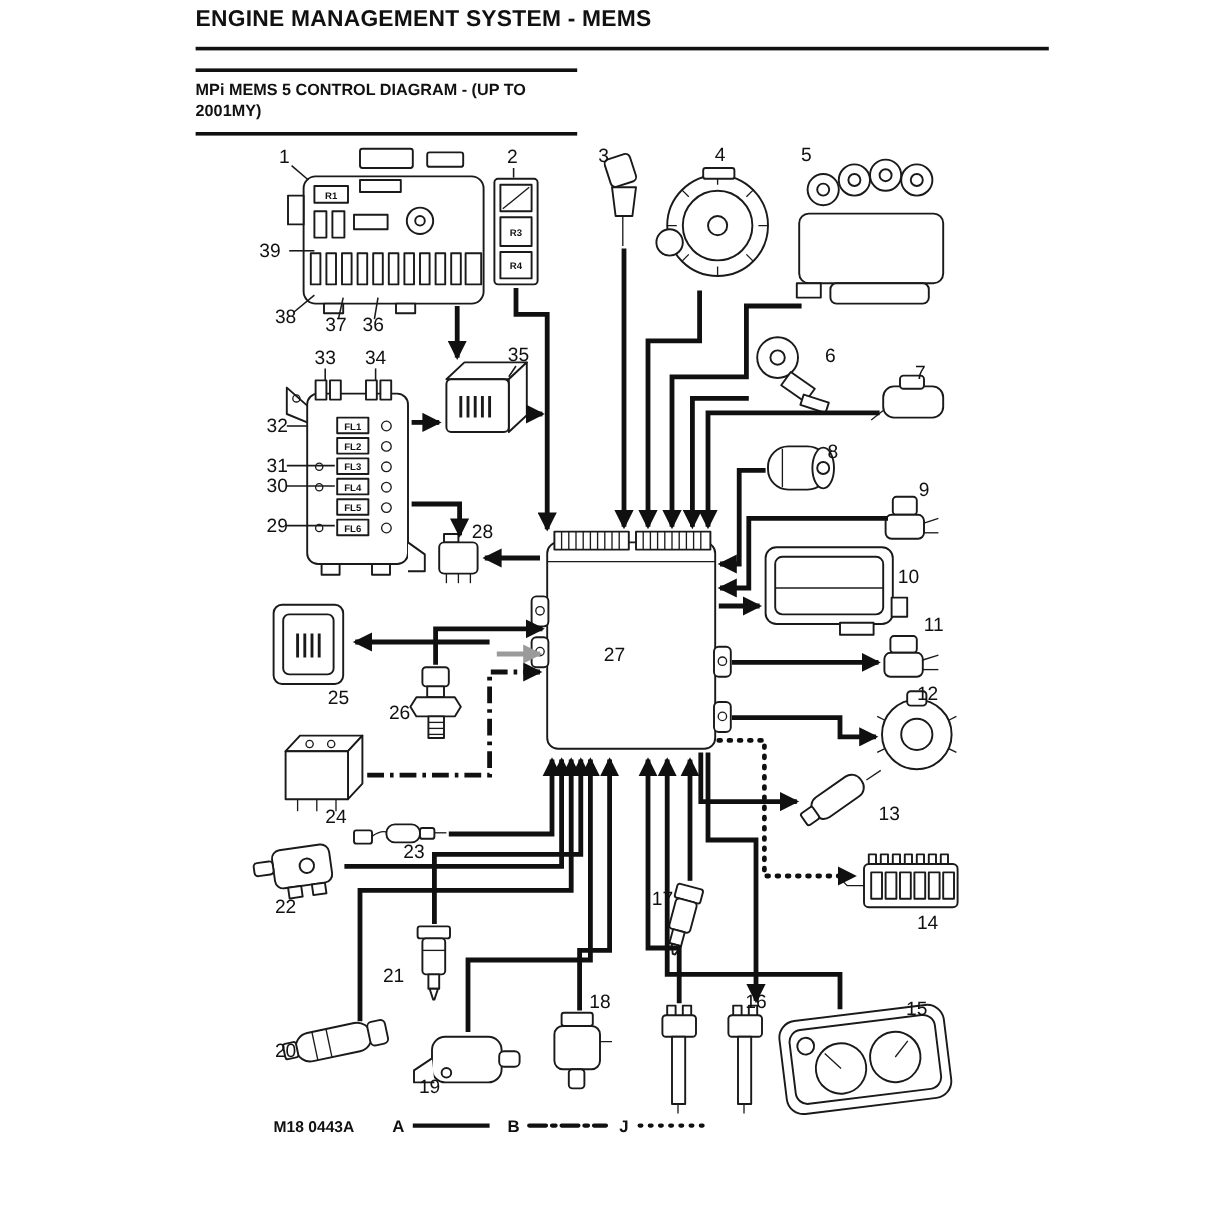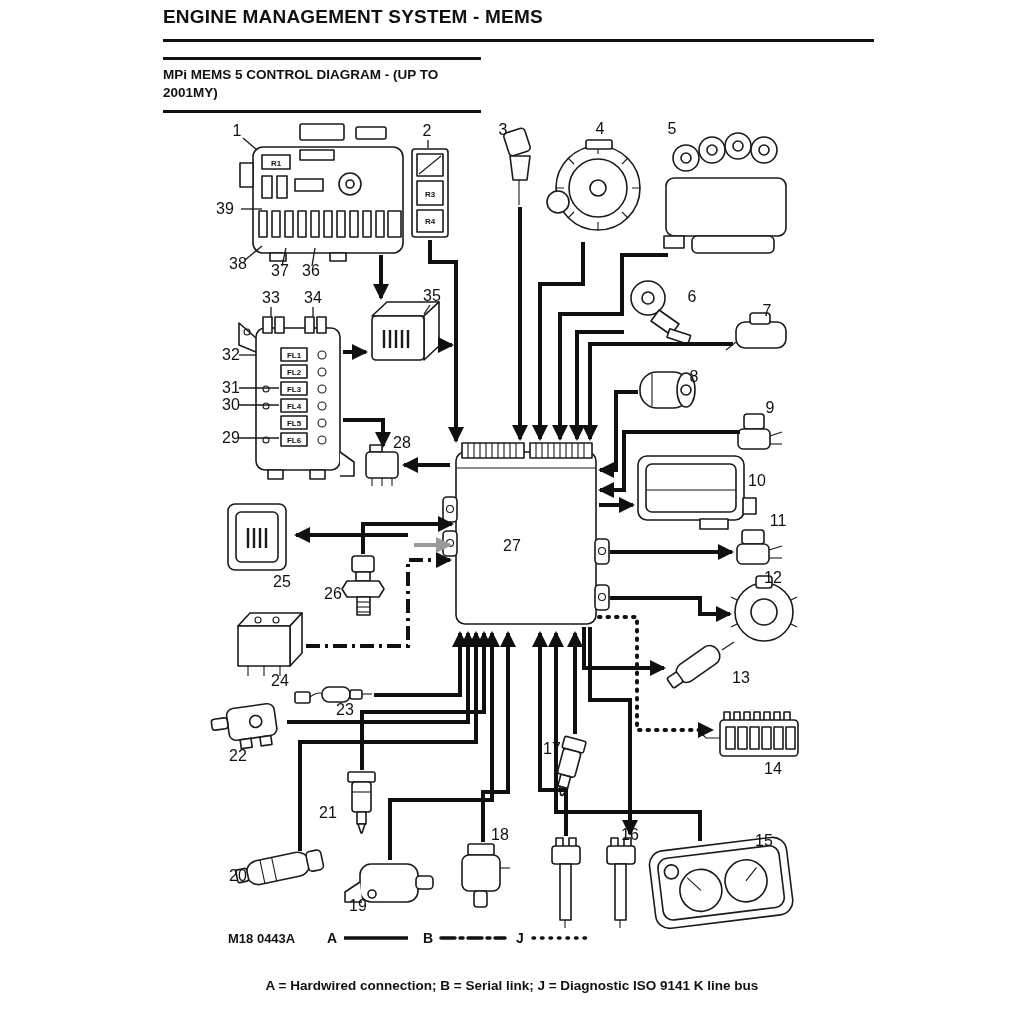--- a/index.html
+++ b/index.html
@@ -459,14 +459,13 @@
         <text x="228" y="943" class="fig-code">M18 0443A</text>
         <text x="332" y="943" class="legend-key">A</text>
         <line x1="344" y1="938" x2="408" y2="938" class="legend-line"></line>
         <text x="428" y="943" class="legend-key">B</text>
         <line x1="441" y1="938" x2="505" y2="938" class="legend-line" stroke-dasharray="14 5 3 5" stroke-linecap="round"></line>
         <text x="520" y="943" class="legend-key">J</text>
         <line x1="533" y1="938" x2="588" y2="938" class="legend-line" stroke-dasharray="1.5 7" stroke-linecap="round"></line>
       </g>
   </svg>
 
-  <div class="caption">A = Hardwired connection; B = Serial link; J = Diagnostic ISO 9141 K line bus</div>
 </div>
 
 </body></html>

